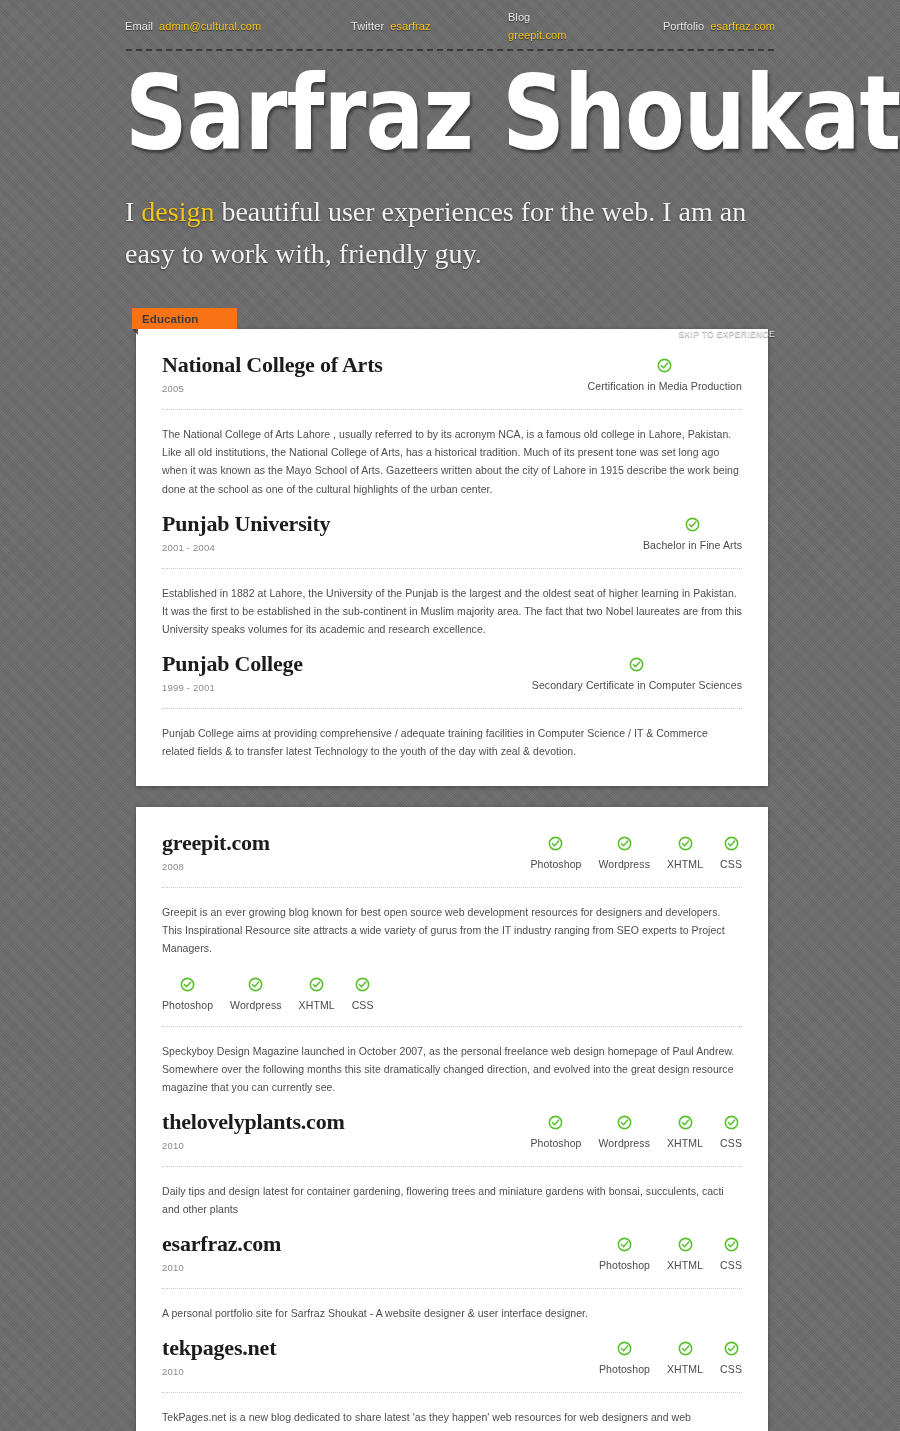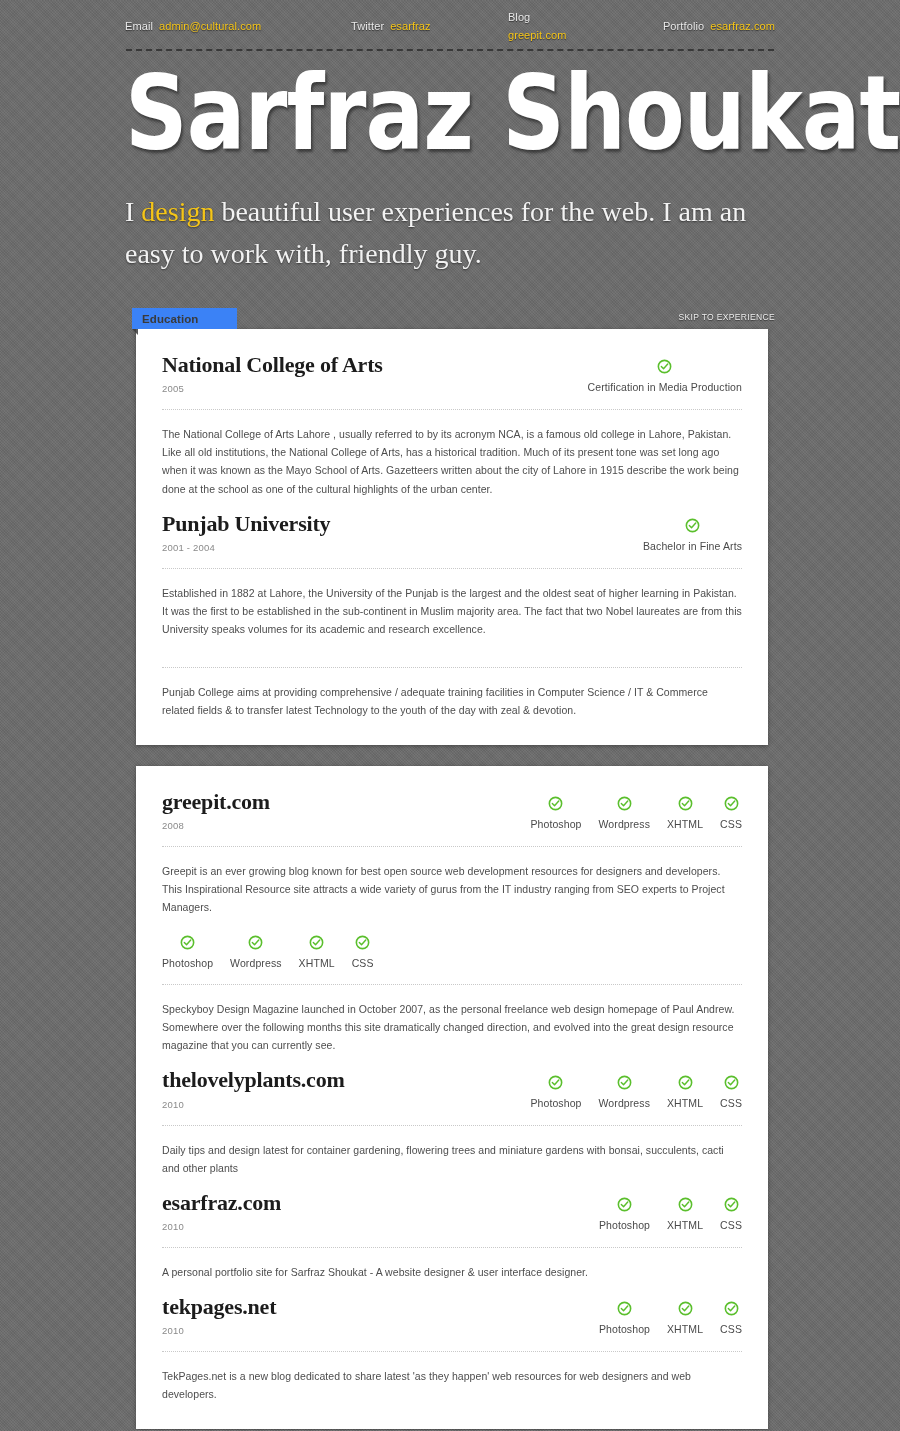--- a/index.html
+++ b/index.html
@@ -102,21 +102,21 @@
   .section-head {
     position: relative;
     height: 21px;
   }
   .section-tab {
     position: absolute;
     left: 7px;
     top: 0;
     min-width: 105px;
     height: 21px;
-    background: #3b82f6;
+    background: #f97316;
     color: #3a3a3a;
     font-size: 11.5px;
     font-weight: bold;
     letter-spacing: 0.1px;
     padding: 0 12px 0 10px;
     display: flex;
     align-items: center;
     box-sizing: border-box;
   }
   .tab-fold {
@@ -125,21 +125,21 @@
     top: 21px;
     width: 0;
     height: 0;
     border-top: 6px solid #3a3a3a;
     border-left: 6px solid transparent;
     opacity: 0.85;
   }
   .section-nav {
     position: absolute;
     right: 0;
-    top: 4px;
+    top: 21px;
     display: flex;
     align-items: flex-start;
     gap: 9px;
     font-size: 8.5px;
     letter-spacing: 0.35px;
     color: #eeeeee;
     text-shadow: 0 1px 1px rgba(0,0,0,0.5);
   }
   .section-nav a {
     color: #eeeeee;
@@ -164,21 +164,21 @@
   }
 
   
   .entry {
     padding-top: 14px;
   }
   .entry:first-child { padding-top: 4px; }
 
   .entry-head {
     display: flex;
-    align-items: center;
+    align-items: flex-start;
     justify-content: space-between;
   }
   .entry-title {
     font-family: "Liberation Serif", "DejaVu Serif", serif;
     font-weight: bold;
     font-size: 22px;
     line-height: 1.1;
     color: #1c1c1c;
     margin: 0;
     letter-spacing: -0.2px;
@@ -301,20 +301,35 @@
                     <path d="M5.8 10.1 L8.7 13.0 L14.3 6.6" fill="none" stroke="#5bbf2d" stroke-width="1.9" stroke-linecap="round" stroke-linejoin="round"></path>
                   </svg>
                   <span class="tag-label">Bachelor in Fine Arts</span>
                 </div>
               </div>
             </div>
             <div class="entry-divider"></div>
             <div class="entry-body">Established in 1882 at Lahore, the University of the Punjab is the largest and the oldest seat of higher learning in Pakistan. It was the first to be established in the sub-continent in Muslim majority area. The fact that two Nobel laureates are from this University speaks volumes for its academic and research excellence.</div>
           </div>
           <div class="entry">
+            <div class="entry-head">
+              <div>
+                <h2 class="entry-title">Punjab College</h2>
+                <div class="entry-date">1999 - 2001</div>
+              </div>
+              <div class="entry-tags">
+                <div class="tag">
+                  <svg class="check-icon" viewBox="0 0 20 20">
+                    <circle cx="10" cy="10" r="8.2" fill="#ffffff" stroke="#5bbf2d" stroke-width="2.1"></circle>
+                    <path d="M5.8 10.1 L8.7 13.0 L14.3 6.6" fill="none" stroke="#5bbf2d" stroke-width="1.9" stroke-linecap="round" stroke-linejoin="round"></path>
+                  </svg>
+                  <span class="tag-label">Secondary Certificate in Computer Sciences</span>
+                </div>
+              </div>
+            </div>
             <div class="entry-divider"></div>
             <div class="entry-body">Punjab College aims at providing comprehensive / adequate training facilities in Computer Science / IT &amp; Commerce related fields &amp; to transfer latest Technology to the youth of the day with zeal &amp; devotion.</div>
           </div>
         </div>
       </div>
       <div class="section experience">
         <div class="card">
           <div class="entry">
             <div class="entry-head">
               <div>

